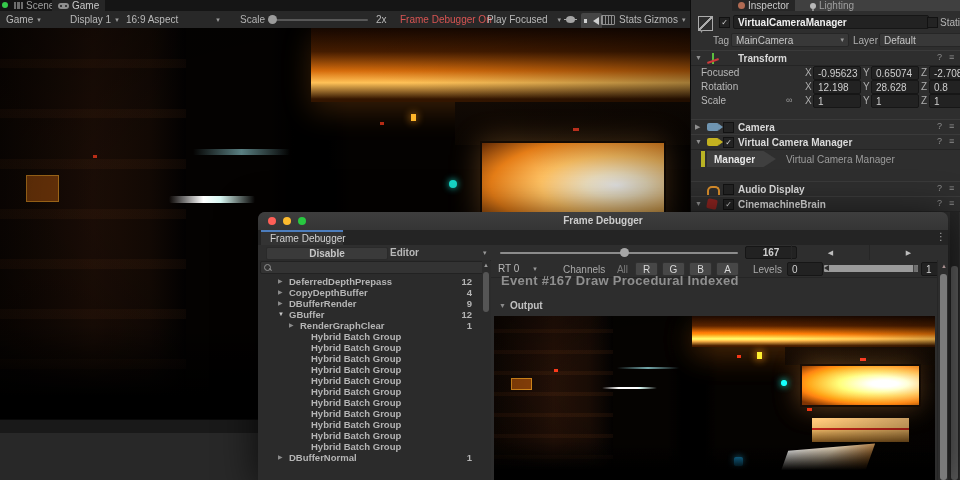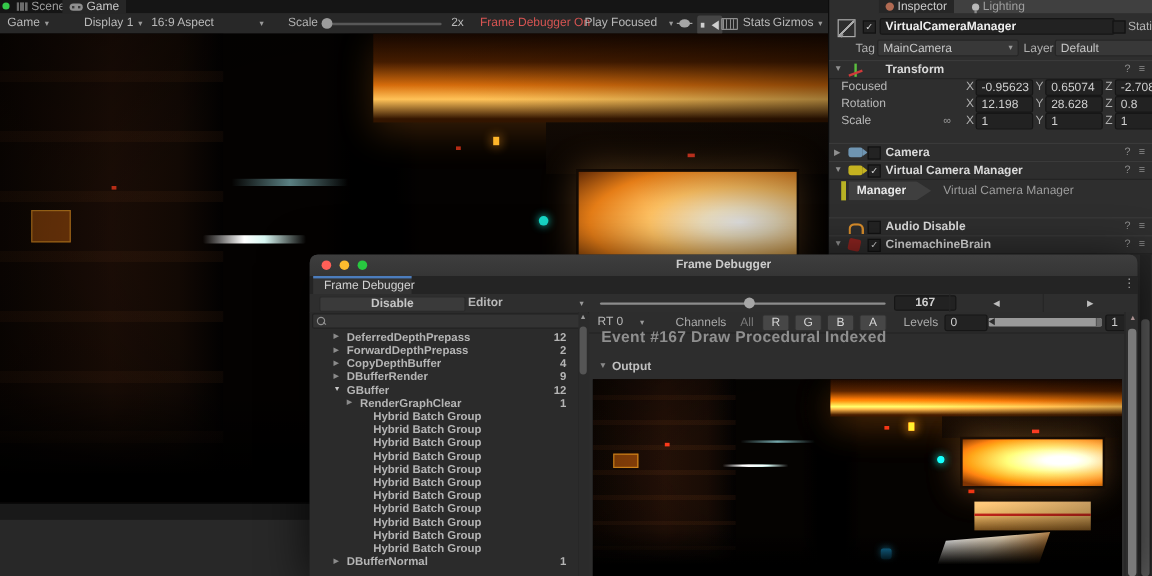--- a/index.html
+++ b/index.html
@@ -333,21 +333,21 @@
     </div>
     <div class="abs" style="left:0;top:151px;width:270px;height:16px;">
       <div id="mgr-bar" class="abs"></div>
       <div id="mgr-chip" class="abs">Manager</div>
       <span class="abs txt" style="left:95px;top:3px;color:#9c9c9c;">Virtual Camera Manager</span>
     </div>
 
     <div class="hdr" style="top:181px;">
       <span class="hicon ic-phones"></span>
       <span class="chk hchk"></span>
-      <span class="cname">Audio Disable</span>
+      <span class="cname">Audio Display</span>
       <span class="hhelp">?</span>
       <span class="hpreset">≡</span>
     </div>
 
     <div class="hdr" style="top:196px;">
       <span class="fold">▼</span>
       <span class="hicon ic-cine"></span>
       <span class="chk hchk">✓</span>
       <span class="cname">CinemachineBrain</span>
       <span class="hhelp">?</span>
@@ -392,25 +392,20 @@
     <div id="fd-tree-pane" class="abs">
       <div id="fd-search" class="abs">
         <span class="ic-mag"></span>
         <input type="text" style="">
       </div>
       <div id="event-tree" class="abs">
           <div class="tree-row">
             <span class="arrow" style="left: 20px;">▶</span>
             <span class="tlabel" style="left: 31px;">DeferredDepthPrepass</span>
             <span class="tcount">12</span>
-          </div>
-          <div class="tree-row">
-            <span class="arrow" style="left: 20px;">▶</span>
-            <span class="tlabel" style="left: 31px;">ForwardDepthPrepass</span>
-            <span class="tcount">2</span>
           </div>
           <div class="tree-row">
             <span class="arrow" style="left: 20px;">▶</span>
             <span class="tlabel" style="left: 31px;">CopyDepthBuffer</span>
             <span class="tcount">4</span>
           </div>
           <div class="tree-row">
             <span class="arrow" style="left: 20px;">▶</span>
             <span class="tlabel" style="left: 31px;">DBufferRender</span>
             <span class="tcount">9</span>

